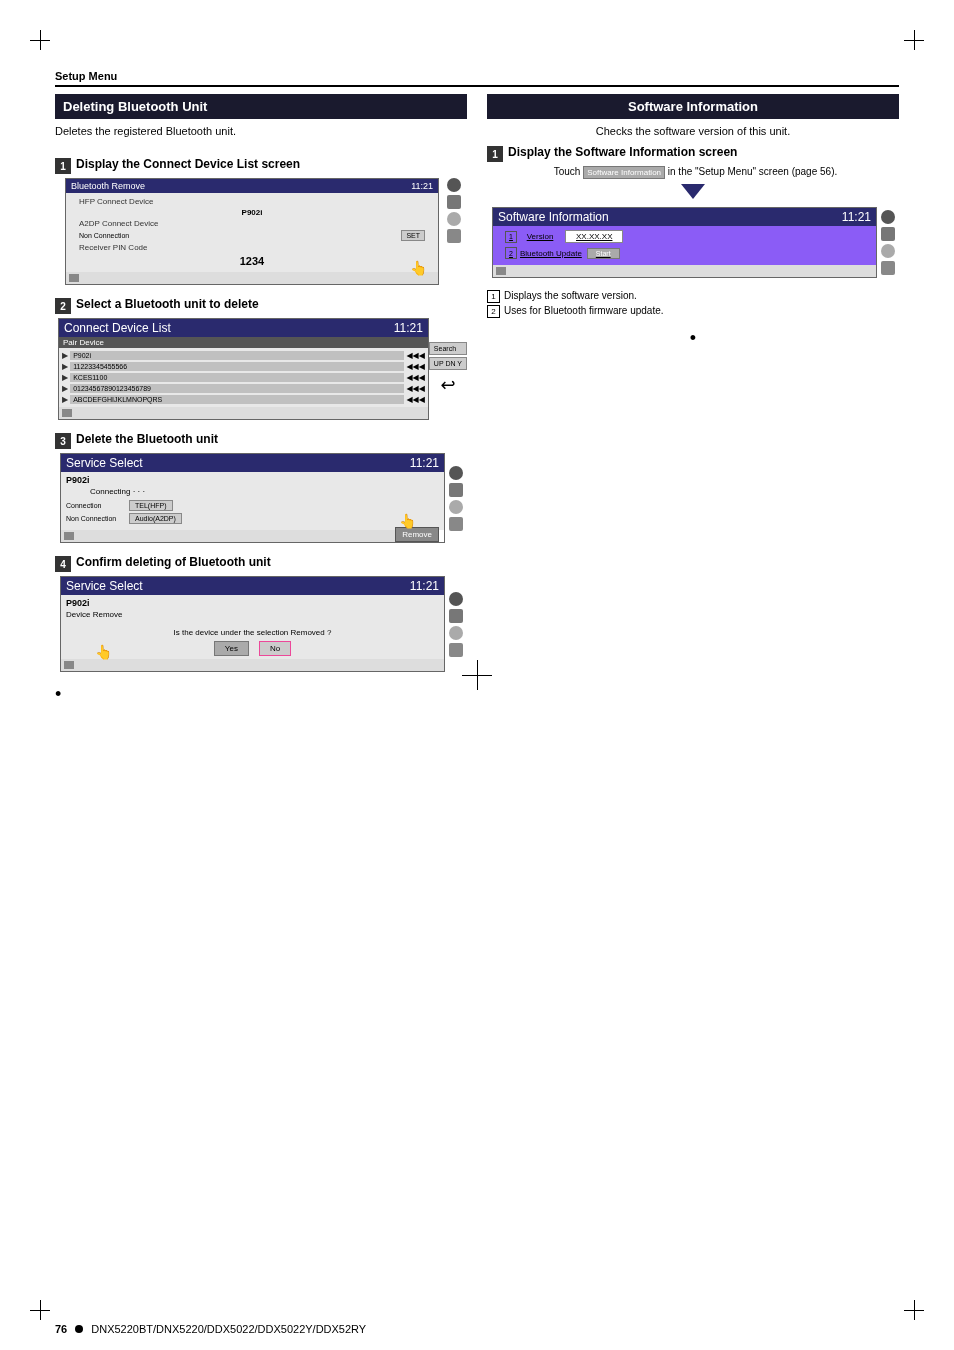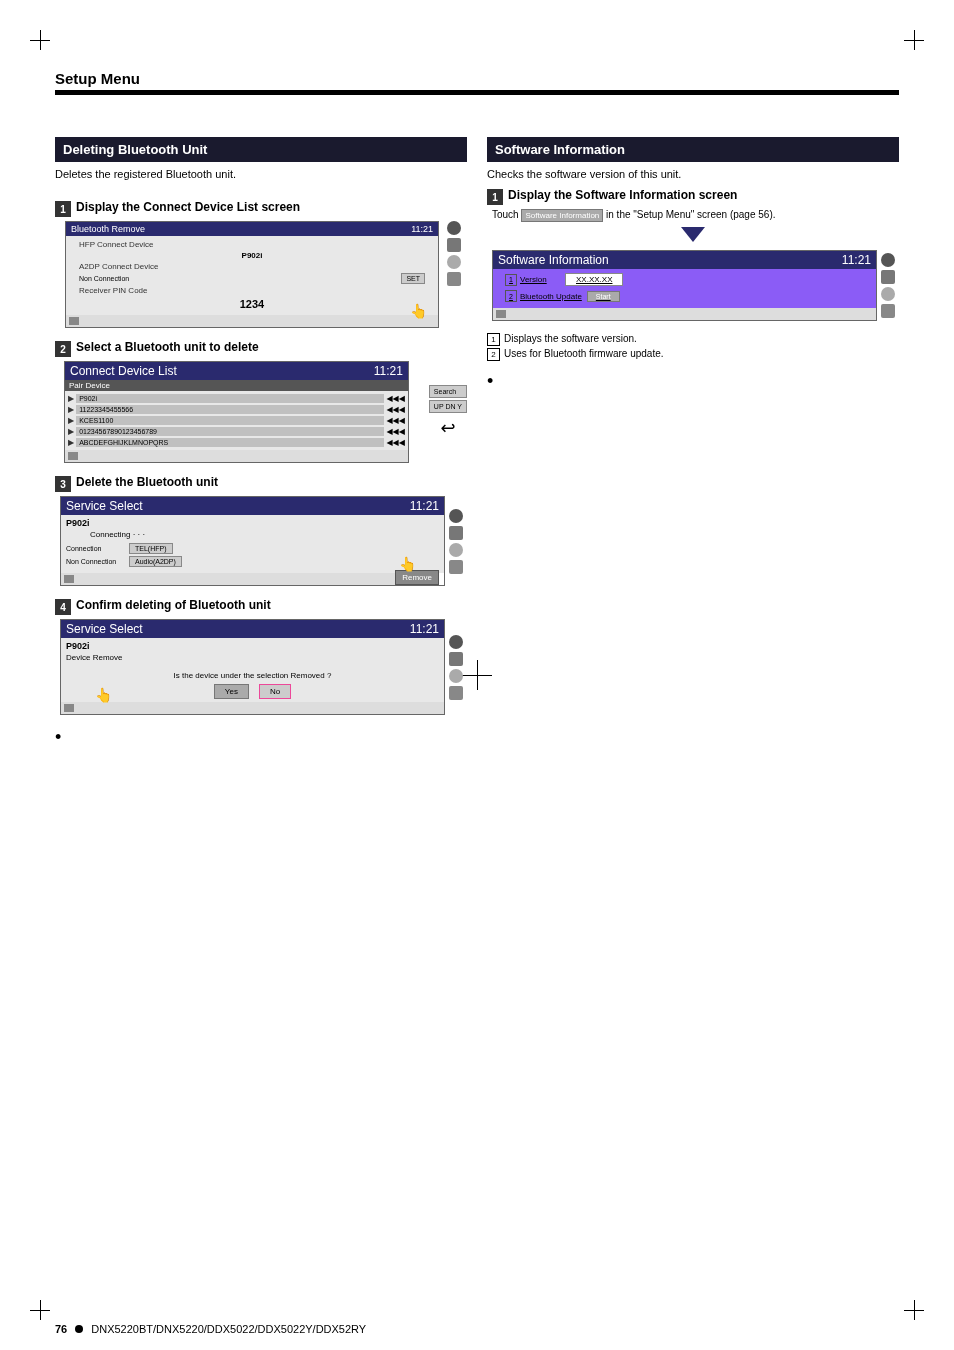--- a/index.html
+++ b/index.html
@@ -63,25 +63,25 @@
     .page-content {
       position: absolute;
       top: 70px;
       left: 55px;
       right: 55px;
       bottom: 70px;
     }
 
     
     .setup-menu-header {
-      font-size: 15px;
+      font-size: 11px;
       font-weight: bold;
-      border-bottom: 5px solid #000000;
+      border-bottom: 2px solid #000000;
       padding-bottom: 3px;
-      margin-bottom: 18px;
+      margin-bottom: 7px;
     }
 
     
     .columns {
       display: flex;
       gap: 20px;
     }
     .left-col {
       flex: 1;
     }
@@ -90,21 +90,20 @@
     }
 
     
     .section-title {
       background: #1a1a2e;
       color: #fff;
       font-size: 13px;
       font-weight: bold;
       padding: 5px 8px;
       margin-bottom: 6px;
-      margin-top: 24px;
     }
     .section-desc {
       font-size: 11px;
       margin-bottom: 20px;
     }
 
     
     .step {
       margin-bottom: 12px;
     }
@@ -517,21 +516,21 @@
             <div class="dicon" style="background:#888;"></div>
           </div>
         </div>
       </div>
 
       <div class="step">
         <div class="step-header">
           <span class="step-num">2</span>
           <span class="step-label">Select a Bluetooth unit to delete</span>
         </div>
-        <div style="display:flex; gap:20px; margin-left:9px;">
+        <div style="display:flex; gap:0; margin-left:3px;">
           <div style="flex:1; border:1px solid #666;">
             <div class="device-list-header">
               <span>Connect Device List</span>
               <span>11:21</span>
             </div>
             <div class="device-list-subheader">Pair Device</div>
             <div style="background:#e8e8e8; padding:2px 3px;">
               <div class="device-list-item">
                 <span class="device-list-arrow">▶</span>
                 <span class="device-list-item-name">P902i</span>
@@ -642,21 +641,21 @@
           </div>
           <span style="position:absolute; bottom:12px; left:35px; font-size:14px;">👆</span>
         </div>
       </div>
 
       <div style="position:relative; margin-top:5px;">
         <span style="font-size:18px;">•</span>
       </div>
     </div>
 
-    <div class="right-col" style="position:relative;">
+    <div class="right-col" style="position:relative;text-align:center;">
       <div class="section-title">Software Information</div>
       <div class="software-desc">Checks the software version of this unit.</div>
 
       <div class="step">
         <div class="step-header">
           <span class="step-num">1</span>
           <span class="step-label">Display the Software Information screen</span>
         </div>
         <div style="margin-left:5px; font-size:10px; margin-bottom:5px;">
           Touch <span class="touch-inline">Software Information</span> in the "Setup Menu" screen (page 56).

